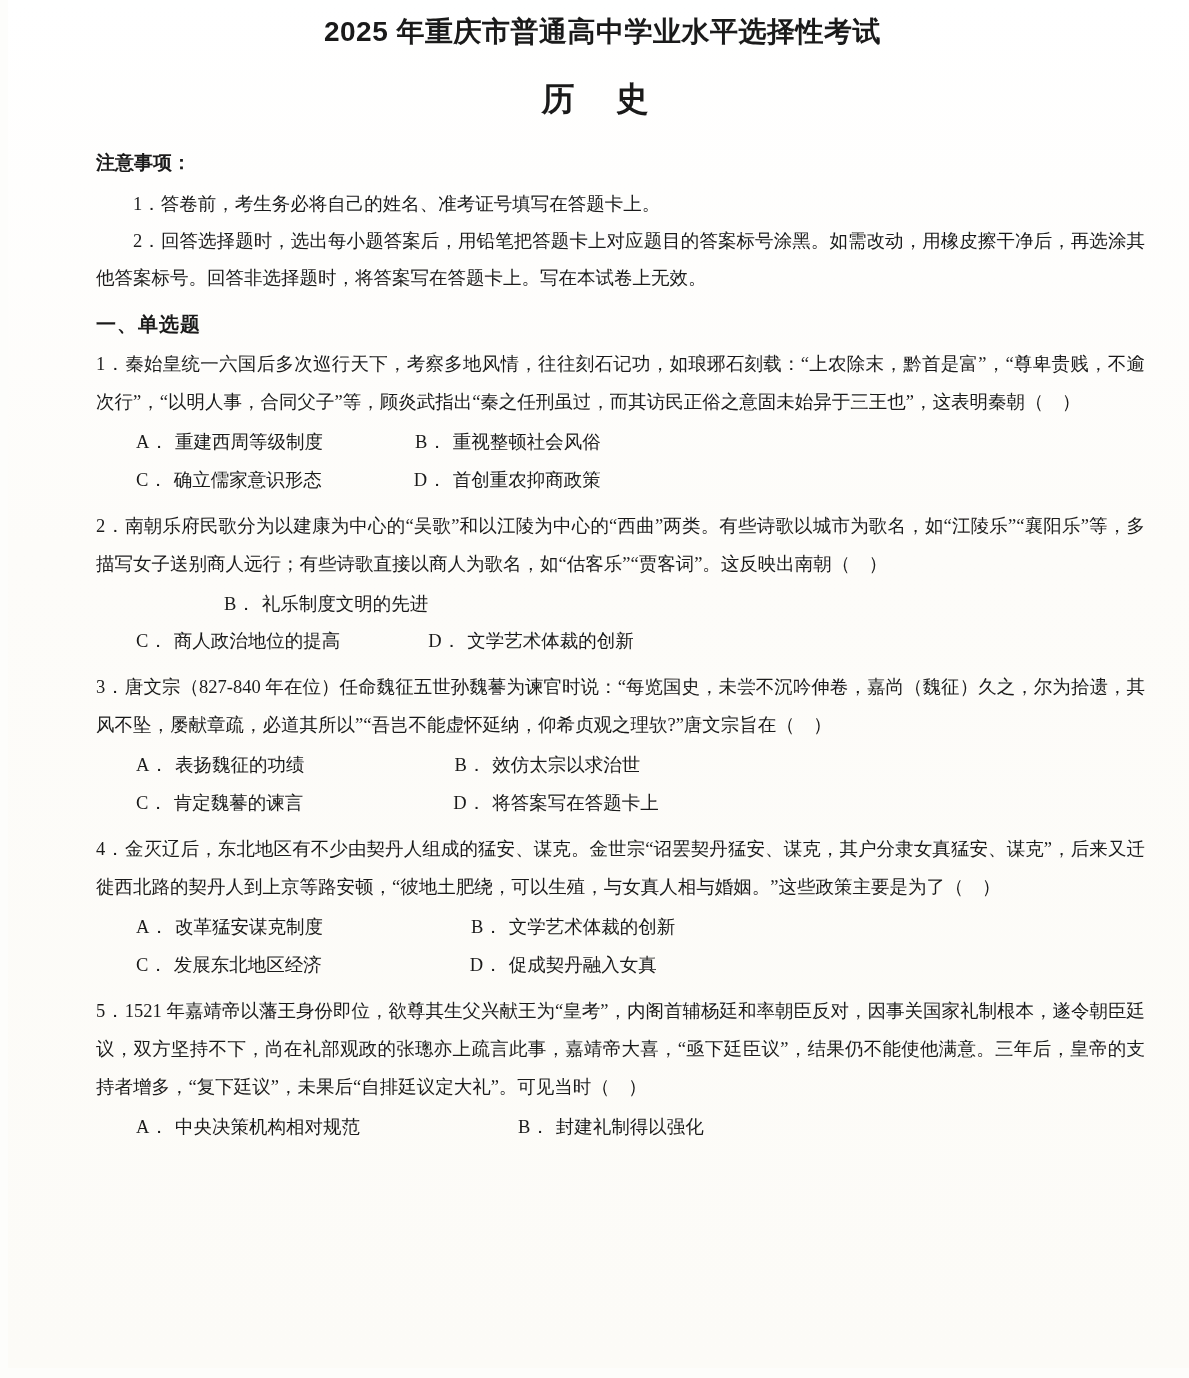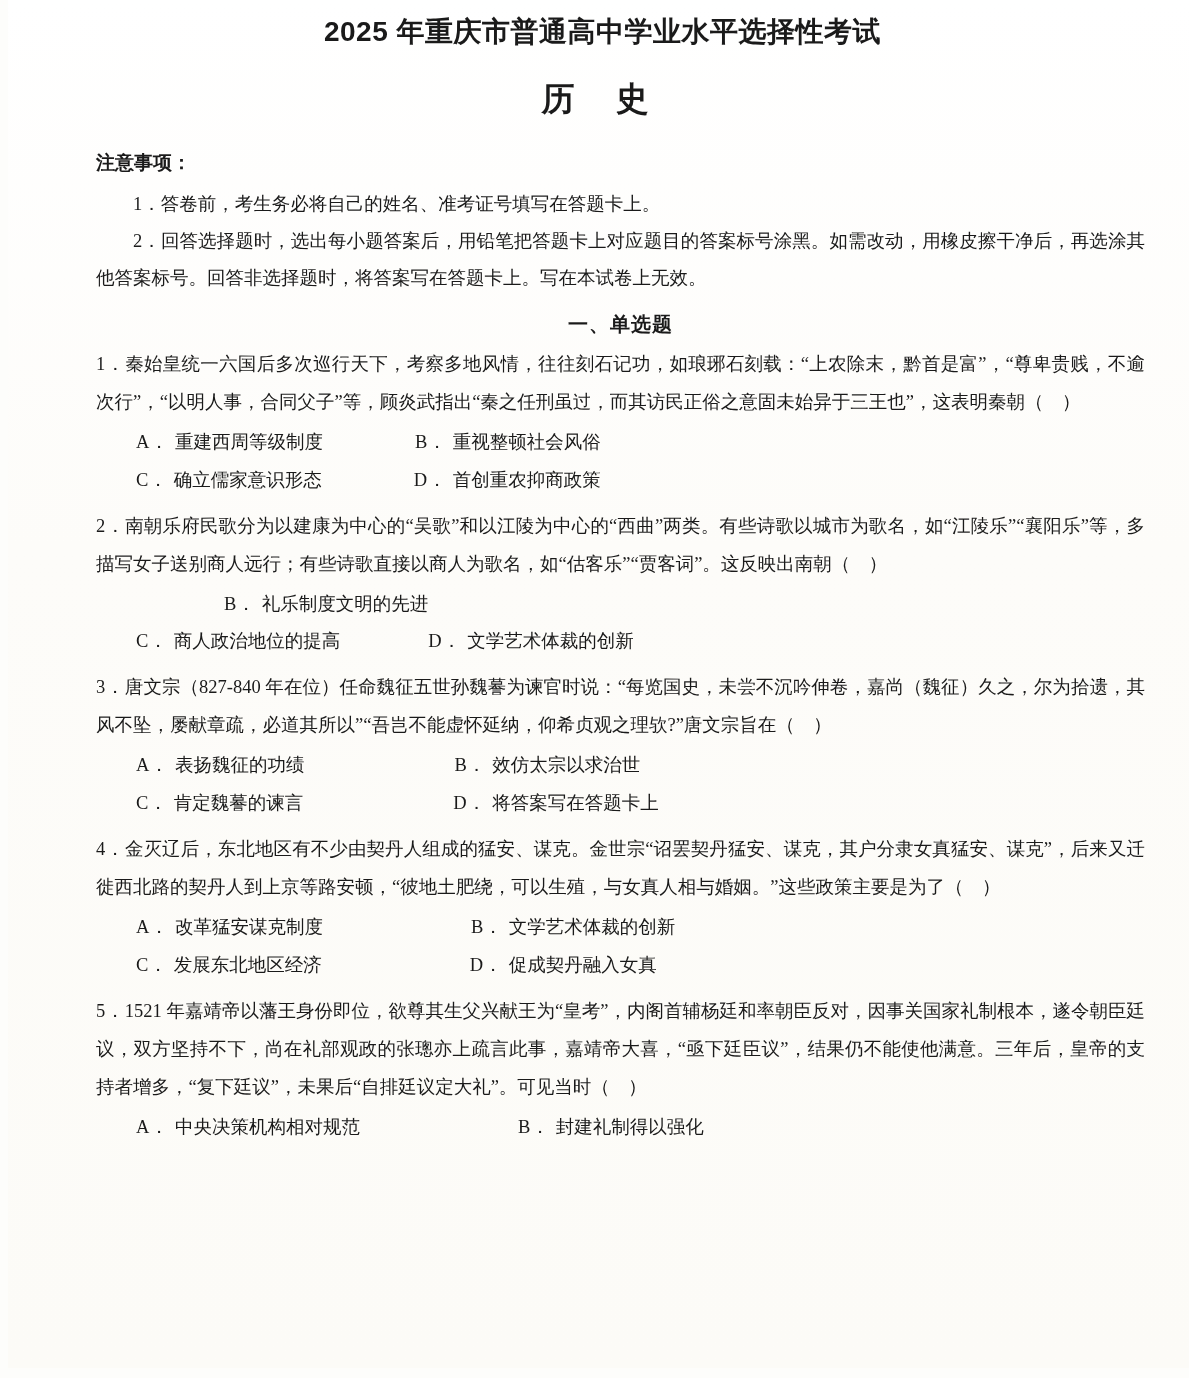--- a/index.html
+++ b/index.html
@@ -64,21 +64,20 @@
     text-align: justify;
     text-justify: inter-ideograph;
   }
   .section-heading {
     font-size: 20px;
     font-weight: bold;
     margin-top: 14px;
     margin-bottom: 4px;
     font-family: "Liberation Sans", "DejaVu Sans", sans-serif;
     letter-spacing: 1px;
-    text-align: center;
   }
 
   .question {
     margin-top: 8px;
   }
   .q-stem {
     font-size: 18.5px;
     line-height: 2.05;
     text-align: justify;
     text-justify: inter-ideograph;

